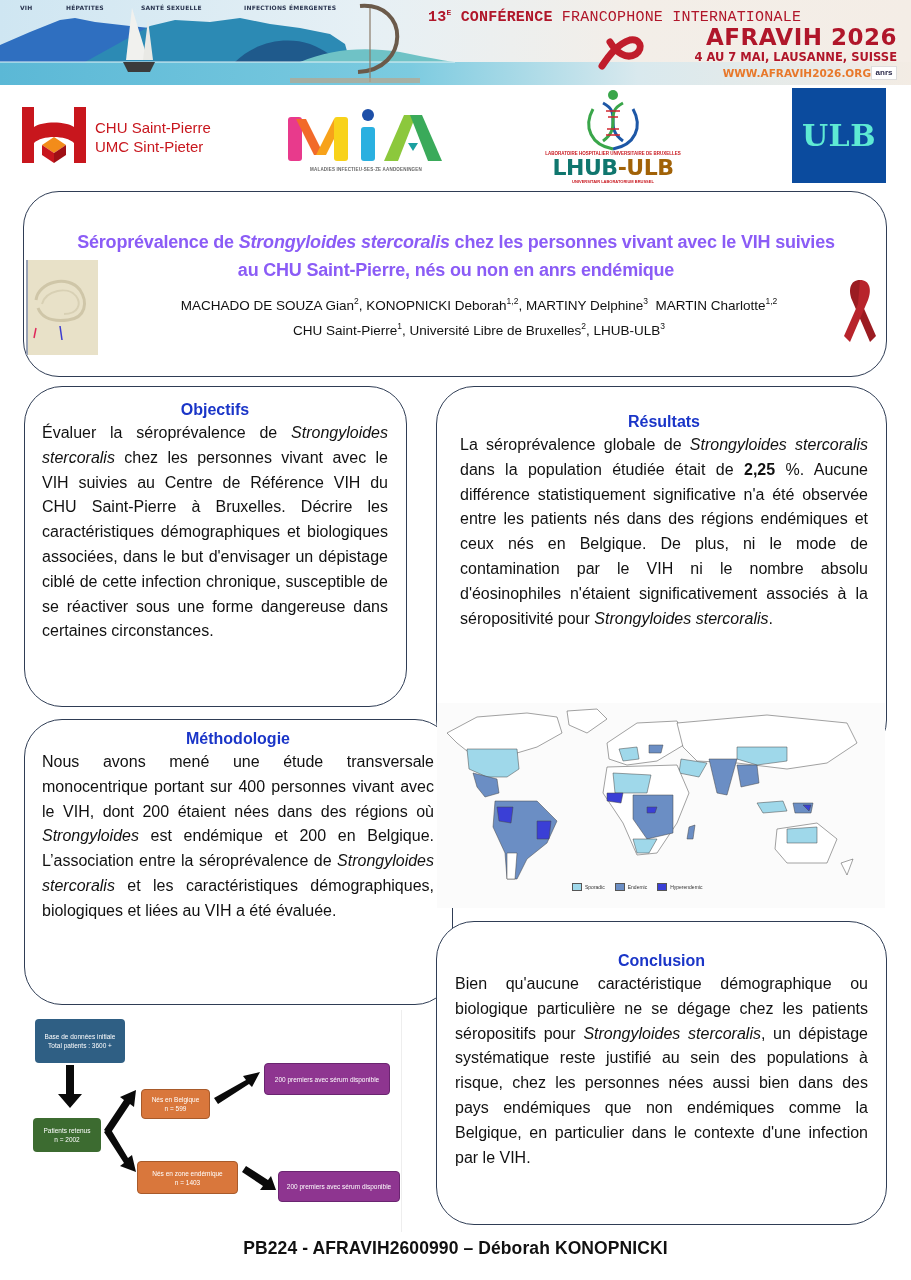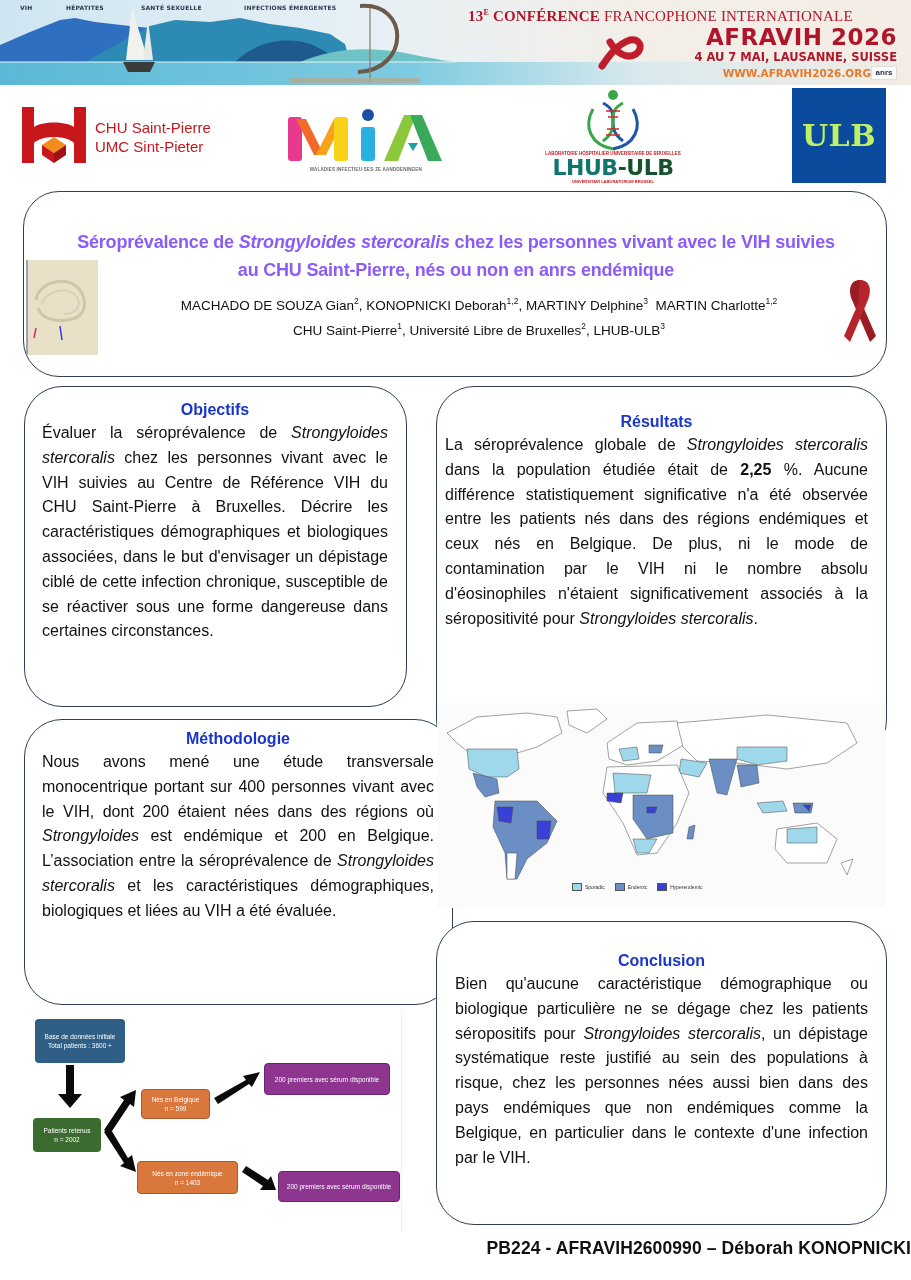--- a/index.html
+++ b/index.html
@@ -5,60 +5,60 @@
   * { box-sizing: border-box; margin: 0; padding: 0; }
   html, body { width: 911px; height: 1280px; background: #ffffff; overflow: hidden; }
   body { position: relative; font-family: "Liberation Sans", sans-serif; color: #111; }
 
   
   .banner { position: absolute; left: 0; top: 0; width: 911px; height: 85px; overflow: hidden;
     background: linear-gradient(90deg, #cfe6f2 0%, #e6f0f5 40%, #f3eee8 70%, #f4ede6 100%); }
   .banner svg.scene { position: absolute; left: 0; top: 0; }
   .banner-nav { position: absolute; top: 4px; left: 0; width: 450px; height: 12px; font-family: "DejaVu Sans", sans-serif; font-weight: bold; font-size: 6px; color: #2a3550; }
   .banner-nav span { position: absolute; top: 0; letter-spacing: 0.2px; }
-  .conf-line1 { position: absolute; left: 468px; top: 8px; font-family: Liberation Serif, serif; font-size: 15px; color: #b0162a; white-space: nowrap; letter-spacing: 0.2px; }
+  .conf-line1 { position: absolute; left: 428px; top: 8px; font-family: Liberation Mono, monospace; font-size: 15px; color: #b0162a; white-space: nowrap; letter-spacing: 0.2px; }
   .conf-line1 b { font-weight: bold; }
   .conf-line1 sup { font-size: 8px; }
   .conf-title { position: absolute; right: 14px; top: 24px; font-family: "DejaVu Sans", sans-serif; font-weight: bold; font-size: 23px; color: #b0162a; letter-spacing: 0.5px; white-space: nowrap; }
   .conf-dates { position: absolute; right: 14px; top: 50px; font-family: "DejaVu Sans", sans-serif; font-weight: bold; font-size: 11.5px; color: #b0162a; white-space: nowrap; }
   .conf-url { position: absolute; right: 40px; top: 67px; font-family: "DejaVu Sans", sans-serif; font-weight: bold; font-size: 10.5px; color: #e8782a; white-space: nowrap; }
   .anrs { position: absolute; right: 14px; top: 66px; width: 26px; height: 14px; background: #fff; border: 1px solid #ddd; font-size: 8px; font-weight: bold; color: #2a2a4a; text-align: center; line-height: 12px; }
   .ribbon-logo { position: absolute; left: 596px; top: 30px; width: 50px; height: 50px; }
   .afravih-word { position: absolute; left: 603px; top: 64px; font-family: "DejaVu Sans", sans-serif; font-size: 13px; font-weight: bold; color: #e8782a; letter-spacing: 0.3px; margin-top: 24px; }
   .afravih-word span { color: #b0162a; }
 
   
   .logo-chu { position: absolute; left: 22px; top: 107px; width: 210px; height: 60px; }
   .chu-text { position: absolute; left: 73px; top: 11px; font-family: "Liberation Sans", sans-serif; font-size: 15px; line-height: 19px; color: #c8161d; white-space: nowrap; }
   .logo-mia { position: absolute; left: 286px; top: 105px; width: 160px; height: 70px; }
   .mia-sub { position: absolute; left: 0; top: 62px; width: 160px; text-align: center; font-size: 4.5px; color: #666; font-weight: bold; letter-spacing: 0.2px; }
   .logo-lhub { position: absolute; left: 543px; top: 87px; width: 140px; height: 98px; }
   .lhub-top { position: absolute; left: 0; top: 64px; width: 140px; text-align: center; font-size: 4.5px; color: #c8161d; font-weight: bold; }
   .lhub-main { position: absolute; left: 0; top: 68px; width: 140px; text-align: center; font-family: "DejaVu Sans", sans-serif; font-weight: bold; font-size: 22px; color: #3aa64a; letter-spacing: -0.5px; }
-  .lhub-main span { color: #14532d; }
+  .lhub-main span { color: #a16207; }
   .lhub-bottom { position: absolute; left: 0; top: 92px; width: 140px; text-align: center; font-size: 4px; color: #c8161d; font-weight: bold; }
-  .logo-ulb { position: absolute; left: 792px; top: 88px; width: 94px; height: 95px; background: #0b4b9e; color: #bef264; font-family: "DejaVu Serif", serif; font-weight: bold; font-size: 30px; display: flex; align-items: center; justify-content: center; letter-spacing: 0.5px; }
+  .logo-ulb { position: absolute; left: 792px; top: 88px; width: 94px; height: 95px; background: #0b4b9e; color: #5eead4; font-family: "DejaVu Serif", serif; font-weight: bold; font-size: 30px; display: flex; align-items: center; justify-content: center; letter-spacing: 0.5px; }
 
   
   .box { position: absolute; border: 1.3px solid #2f3d55; border-radius: 38px; background: #fff; }
   .title-box { left: 23px; top: 191px; width: 864px; height: 186px; border-radius: 36px; }
   .title-text { position: absolute; left: 0; top: 36px; width: 864px; text-align: center; color: #8b5cf6; font-weight: bold; font-size: 18px; line-height: 28px; font-family: "Liberation Sans", sans-serif; letter-spacing: -0.2px; }
   .title-text i { font-style: italic; }
   .authors { position: absolute; left: 60px; top: 99px; width: 790px; text-align: center; font-size: 13.5px; line-height: 20px; color: #111; }
   .authors sup { font-size: 8.5px; }
   .worm-img { position: absolute; left: 2px; top: 68px; width: 72px; height: 95px; background: #e8e1c8; border-left: 2px solid #9aa3b5; }
   .aids-ribbon { position: absolute; left: 816px; top: 84px; width: 40px; height: 70px; }
 
   .section-title { text-align: center; color: #1a35c8; font-weight: bold; font-size: 16px; line-height: 22px; }
   .section-body { font-size: 16px; line-height: 24.8px; text-align: justify; color: #111; }
   .section-body i { font-style: italic; }
   .section-body b { font-weight: bold; }
 
   .obj-box { left: 24px; top: 386px; width: 383px; height: 321px; padding: 12px 18px 0 17px; }
-  .res-box { left: 436px; top: 386px; width: 451px; height: 372px; padding: 24px 18px 0 8px; }
+  .res-box { left: 436px; top: 386px; width: 451px; height: 372px; padding: 24px 18px 0 23px; }
   .met-box { left: 24px; top: 719px; width: 429px; height: 286px; padding: 8px 18px 16px 17px; }
   .con-box { left: 436px; top: 921px; width: 451px; height: 304px; padding: 28px 18px 0 18px; }
 
   
   .map { position: absolute; left: 437px; top: 703px; width: 448px; height: 205px; background: #fbfbfb; }
   .legend { position: absolute; left: 135px; top: 180px; display: flex; gap: 10px; font-size: 5px; color: #333; }
   .legend-item { display: flex; align-items: center; gap: 3px; }
   .legend-swatch { width: 10px; height: 8px; border: 0.7px solid #555; }
 
   
@@ -66,21 +66,21 @@
   .flow-divider { position: absolute; left: 401px; top: 1010px; width: 1px; height: 222px; background: #eeeeee; }
   .fbox { position: absolute; border-radius: 4px; color: #fff; font-size: 6.5px; line-height: 9px; text-align: center; display: flex; flex-direction: column; justify-content: center; font-family: "Liberation Sans", sans-serif; }
   .f-base { left: 15px; top: 9px; width: 90px; height: 44px; background: #2f5f84; }
   .f-ret { left: 13px; top: 108px; width: 68px; height: 34px; background: #3c6b30; }
   .f-bel { left: 121px; top: 79px; width: 69px; height: 30px; background: #d9773c; border: 1px solid #a85a2a; }
   .f-end { left: 117px; top: 151px; width: 101px; height: 33px; background: #d9773c; border: 1px solid #a85a2a; }
   .f-p1 { left: 244px; top: 53px; width: 126px; height: 32px; background: #8e3590; border: 1px solid #6a2570; }
   .f-p2 { left 258px; left: 258px; top: 161px; width: 122px; height: 31px; background: #8e3590; border: 1px solid #6a2570; }
   .flow svg { position: absolute; left: 0; top: 0; }
 
-  .footer { position: absolute; left: 0; top: 1238px; width: 911px; text-align: right; font-weight: bold; font-size: 17.5px; color: #111; font-family: "Liberation Sans", sans-serif; letter-spacing: 0.1px; }
+  .footer { position: absolute; left: 0; top: 1238px; width: 911px; text-align: center; font-weight: bold; font-size: 17.5px; color: #111; font-family: "Liberation Sans", sans-serif; letter-spacing: 0.1px; }
 </style>
 </head>
 <body>
 
 <div class="banner">
   <svg class="scene" width="911" height="85">
     <defs>
       <linearGradient id="sea" x1="0" y1="0" x2="1" y2="0">
         <stop offset="0" stop-color="#5bb8d6"></stop>
         <stop offset="0.45" stop-color="#7ccbe0"></stop>

